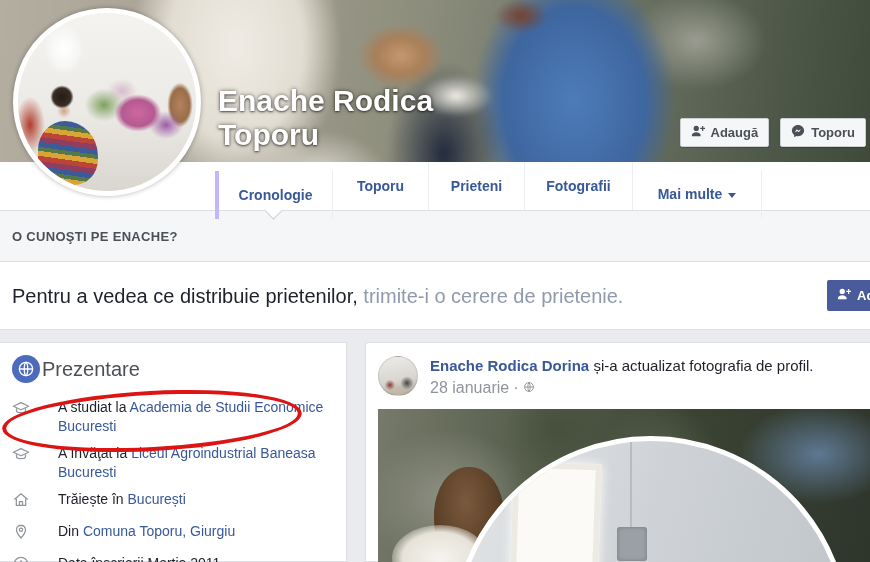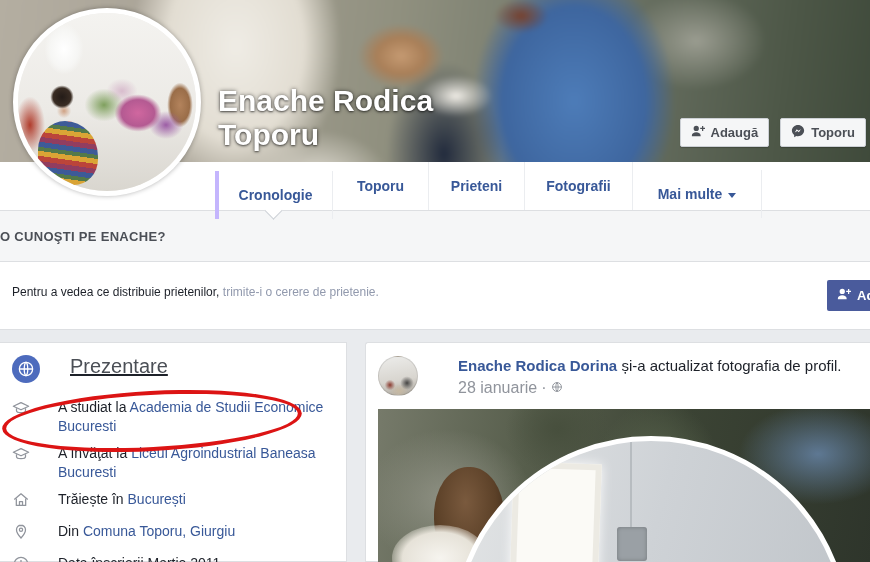--- a/index.html
+++ b/index.html
@@ -58,34 +58,34 @@
   .tab:first-child { border-left:4px solid #c4b5fd;margin-top:9px; }
   .tab:nth-child(1){ width:118px; } .tab:nth-child(2){ width:96px; } .tab:nth-child(3){ width:96px; }
   .tab:nth-child(4){ width:108px; } .tab:nth-child(5){ width:129px;margin-top:8px; }
   .caret-down { display:inline-block; width:0; height:0; border-left:4px solid transparent;
     border-right:4px solid transparent; border-top:5px solid #385898; margin-left:6px; vertical-align:1px; }
   .tab-caret { position:absolute; left:267px; top:204px; width:13px; height:13px; background:#fff;
     border-right:1px solid #ccd0d5; border-bottom:1px solid #ccd0d5; transform:rotate(45deg); z-index:4; }
 
   
   .know-band { position:absolute; left:0; top:211px; width:870px; height:51px; background:#f5f6f7;
-    border-bottom:1px solid #dddfe2; display:flex; align-items:center; }
+    border-bottom:1px solid #dddfe2; display:flex; align-items:center; padding-left:12px; }
   .know-band-title { font-size:13px; font-weight:bold; color:#4b4f56; letter-spacing:.3px; }
   .invite-row { position:absolute; left:0; top:262px; width:870px; height:68px; background:#fff;
     border-bottom:1px solid #dddfe2; }
-  .invite-text { position:absolute; left:12px; top:23px; font-size:12px; color:#1d2129; }
+  .invite-text { position:absolute; left:12px; top:23px; font-size:20px; color:#1d2129; }
   .invite-muted { color:#9199ad; }
   .invite-add-btn { position:absolute; left:827px; top:18px; height:31px; display:flex; align-items:center;
     gap:6px; padding:0 10px; background:#4a5b9c; color:#fff; font-size:13px; font-weight:bold; border:none;
     border-radius:2px; cursor:pointer; font-family:"Liberation Sans","DejaVu Sans",sans-serif; }
 
   
   .intro-card { position:absolute; left:0; top:342px; width:347px; height:220px; background:#fff;
     border:1px solid #dddfe2; border-left:none; padding:12px; }
-  .intro-header { display:flex; align-items:flex-start; gap:30px;text-decoration:underline; }
+  .intro-header { display:flex; align-items:center; gap:2px; }
   .intro-badge { width:28px; height:28px; border-radius:50%; background:#4d6bbd; display:flex;
     align-items:center; justify-content:center; flex:0 0 auto; }
   .intro-title { font-size:20px; color:#4b4f56; }
   .intro-list { margin-top:15px; }
   .intro-item { display:flex; gap:28px; margin-bottom:8px; font-size:14px; line-height:19px; }
   .intro-item svg { flex:0 0 auto; margin-top:1px; }
   .intro-text { width:284px; }
   .intro-link { color:#385898; cursor:pointer; }
   .red-ellipse { position:absolute; left:2px; top:48px; width:300px; height:60px;
     border:4px solid #dc1414; border-radius:50%; transform:rotate(-3deg); pointer-events:none; z-index:5; }
@@ -93,21 +93,21 @@
   
   .post-card { position:absolute; left:365px; top:342px; width:505px; height:220px; background:#fff;
     border:1px solid #dddfe2; border-right:none; border-radius:3px 0 0 0; }
   .post-avatar { position:absolute; left:12px; top:13px; width:40px; height:40px; border-radius:50%;
     overflow:hidden; border:1px solid rgba(0,0,0,.1); cursor:pointer;
     background:
       radial-gradient(circle 7px at 11px 28px, #8a3a2e 0%, transparent 75%),
       radial-gradient(circle 9px at 28px 26px, #454443 0%, transparent 75%),
       radial-gradient(ellipse 12px 9px at 20px 34px, #c7b9a2 0%, transparent 80%),
       linear-gradient(170deg, #ececea 0%, #d8d5cf 60%, #a9a49b 100%); }
-  .post-head-text { margin-left:92px; padding-top:13px; }
+  .post-head-text { margin-left:64px; padding-top:13px; }
   .post-title { font-size:15px; line-height:20px; color:#1d2129; }
   .post-author { color:#385898; font-weight:bold; cursor:pointer; }
   .post-meta { margin-top:3px; font-size:16px; color:#90949c; display:flex; align-items:center; gap:4px;
     cursor:pointer; }
   .post-image { position:absolute; left:12px; top:66px; width:493px; height:154px; overflow:hidden; cursor:pointer;
     background:
       radial-gradient(ellipse 110px 70px at 440px 45px, #5e7893 0%, transparent 72%),
       radial-gradient(ellipse 120px 100px at 70px 90px, #8f9184 0%, transparent 70%),
       radial-gradient(ellipse 90px 110px at 280px 70px, #5a664e 0%, transparent 72%),
       radial-gradient(ellipse 70px 60px at 180px 20px, #474f3d 0%, transparent 75%),

